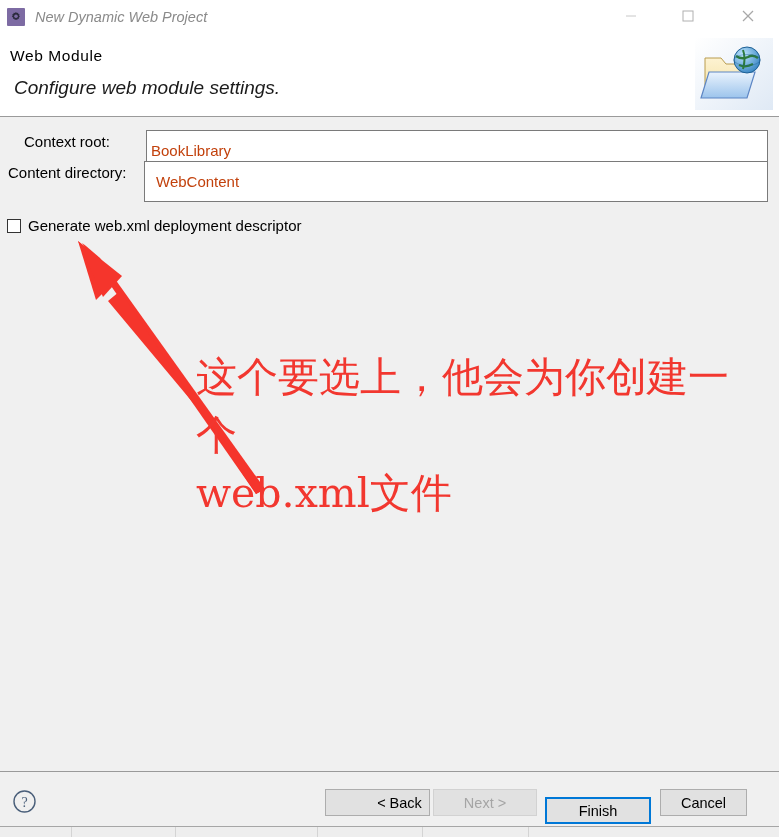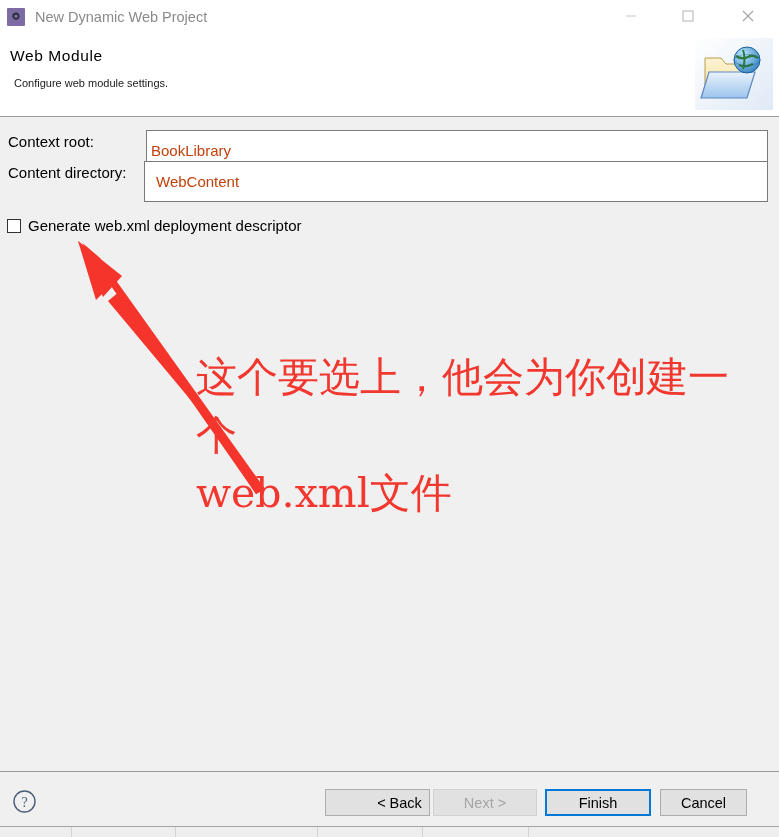--- a/index.html
+++ b/index.html
@@ -23,20 +23,21 @@
 
   
   #titlebar {
     position: absolute;
     left: 0; top: 0;
     width: 779px;
     height: 34px;
     background: #ffffff;
     display: flex;
     align-items: center;
+    font-style: italic;
   }
   #app-icon {
     width: 18px; height: 18px;
     margin-left: 7px;
     background: #7d6ba3;
     position: relative;
     flex: none;
     border-radius: 1px;
   }
   #app-icon .gear {
@@ -78,22 +79,23 @@
     position: absolute;
     left: 10px; top: 13px;
     font-size: 15.5px;
     font-weight: normal;
     color: #000000;
     letter-spacing: 0.6px;
   }
   #header-subtitle {
     position: absolute;
     left: 14px; top: 43px;
-    font-size: 11px;
+    font-size: 19px;
     color: #1a1a1a;
+    font-style: italic;
   }
   #header-banner-icon {
     position: absolute;
     right: 6px; top: 4px;
     width: 78px; height: 72px;
   }
 
   
   #body-area {
     position: absolute;
@@ -114,21 +116,21 @@
     background: #ffffff;
     border: 1px solid #7a7a7a;
     box-sizing: border-box;
     font-size: 15px;
     color: #c2410c;
     display: flex;
     align-items: center;
     padding-left: 4px;
     font-family: "Liberation Sans", sans-serif;
   }
-  #label-context-root { left: 8px; top: 15px; }
+  #label-context-root { left: 24px; top: 15px; }
   #input-context-root { left: 146px; top: 12px; width: 622px; }
   #label-content-dir  { left: 8px; top: 46px; }
   #input-content-dir  { left: 144px; top: 43px; width: 624px; padding-left: 11px; }
 
   #checkbox-row {
     position: absolute;
     left: 7px; top: 99px;
     display: flex;
     align-items: center;
   }
@@ -191,21 +193,21 @@
     font-family: "Liberation Sans", sans-serif;
     font-size: 14.5px;
     color: #000000;
     display: flex;
     align-items: center;
     justify-content: center;
     padding: 0;
   }
   #btn-back   { left: 325px; width: 105px; padding-left: 44px; }
   #btn-next   { left: 433px; width: 104px; color: #a5a5a5; background: #e1e1e1; border-color: #d2d2d2; }
-  #btn-finish { left: 545px; width: 106px; border: 2px solid #0078d7; }
+  #btn-finish { left: 545px; width: 106px; border: 2px solid #0078d7; margin-top: 8px; }
   #btn-cancel { left: 660px; width: 87px; }
 
   
   #bottom-strip {
     position: absolute;
     left: 0; top: 826px;
     width: 779px;
     height: 11px;
     background: #eeeeee;
     border-top: 1px solid #a6a6a6;

